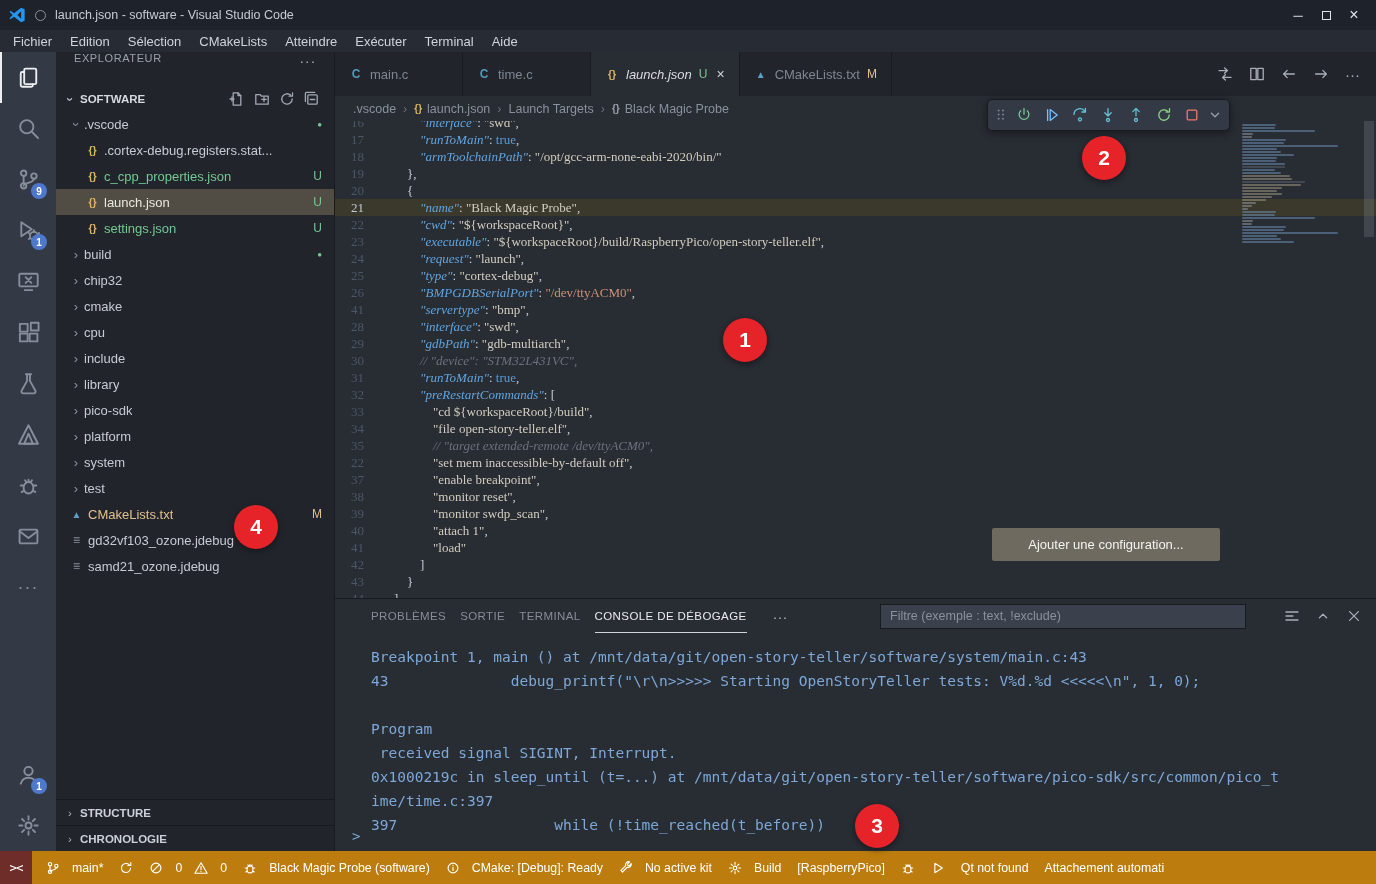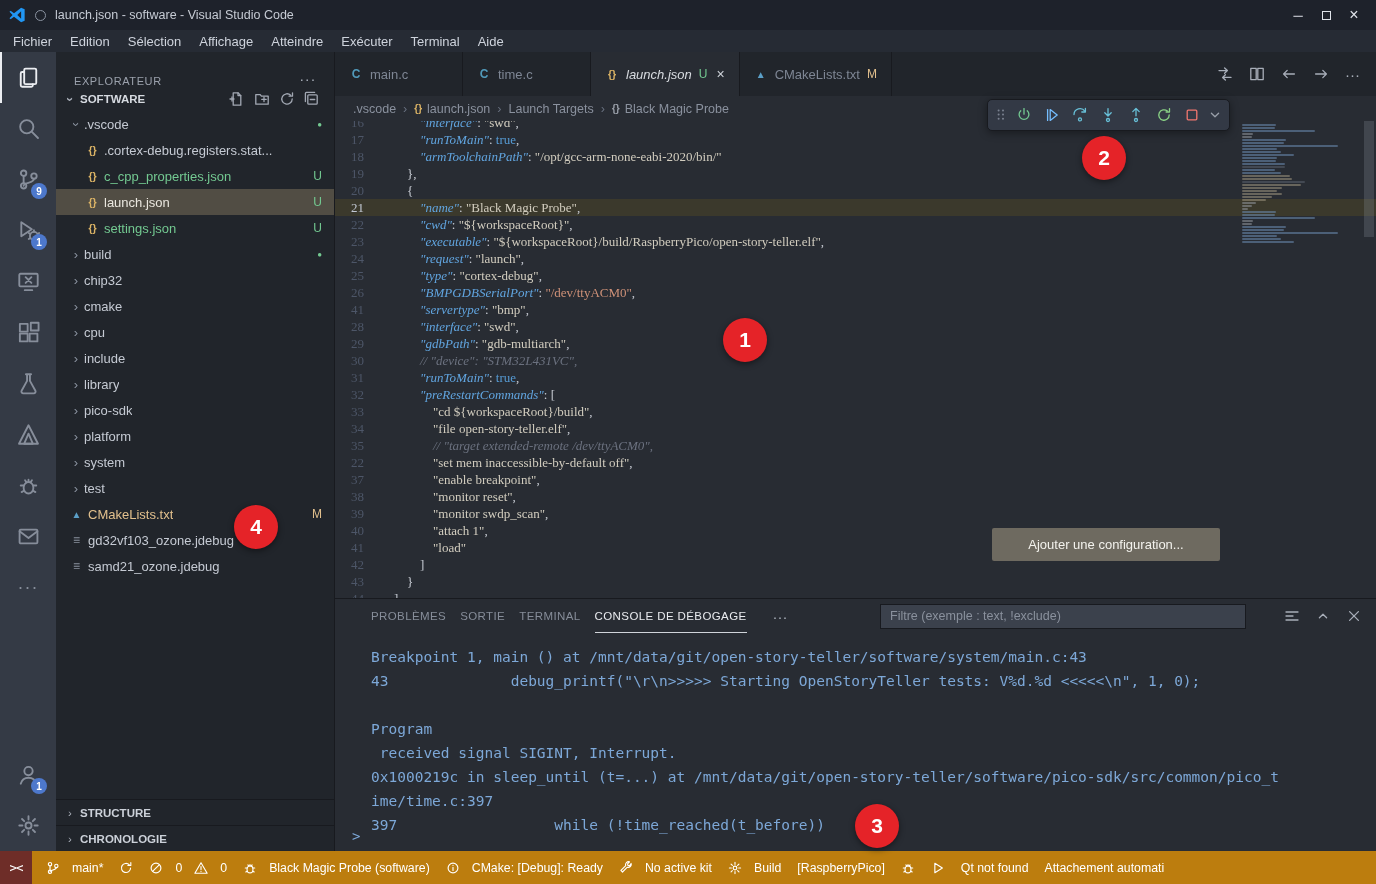--- a/index.html
+++ b/index.html
@@ -23,21 +23,21 @@
   .activitybar{width:56px;background:#343a45;display:flex;flex-direction:column;justify-content:space-between;flex:none}
   .act-group{display:flex;flex-direction:column}
   .act-item{height:51px;display:flex;align-items:center;justify-content:center;position:relative;color:#878e9b;cursor:pointer}
   .act-item.active{color:#eceef2;box-shadow:inset 2px 0 0 #eceef2}
   .act-item .ic svg{width:23px;height:23px}
   .act-item.txt{font-size:18px;letter-spacing:1px}
   .badge{position:absolute;right:9px;bottom:6px;background:#4d78cc;color:#fff;border-radius:9px;min-width:16px;height:16px;padding:0 3px;font-size:10px;font-weight:bold;display:flex;align-items:center;justify-content:center}
 
   
   .sidebar{width:279px;background:#21252b;border-right:1px solid #181a1f;position:relative;flex:none;overflow:hidden}
-  .sb-title{height:35px;display:flex;align-items:flex-end;padding:0 18px;color:#9ba1ac;font-size:11px;letter-spacing:.6px}
+  .sb-title{height:35px;display:flex;align-items:flex-start;padding:0 18px;color:#9ba1ac;font-size:11px;letter-spacing:.6px}
   .sb-title .more{margin-left:auto;font-size:15px;color:#a7adb8;cursor:pointer}
   .section-header{height:24px;display:flex;align-items:center;padding:0 6px;font-weight:bold;color:#d6dae0;font-size:11.5px;gap:2px}
   .sh-chev{width:16px;text-align:center;color:#aab0ba;font-size:13px;transform:rotate(90deg)}
   .sh-actions{margin-left:auto;display:flex;gap:9px;color:#a2a8b3;padding-right:8px}
   .sh-actions .ic svg{width:16px;height:16px}
   .tree-row{height:26px;display:flex;align-items:center;position:relative;color:#c5cad3;cursor:pointer;padding-right:30px}
   .tree-row.selected{background:#514d44;color:#eae7df}
   .chev{width:16px;flex:none;text-align:center;color:#8b93a0;font-size:13px}
   .chev.exp{transform:rotate(90deg)}
   .fi{width:17px;flex:none;text-align:center;margin-right:3px;font-weight:bold}
@@ -154,21 +154,21 @@
           <span class="maxbox"></span>
         </span>
       <span class="win-btn" style="font-size:16px">×</span>
     </span>
   </div>
 
   <div class="menubar">
       <div class="menu-item">Fichier</div>
       <div class="menu-item">Edition</div>
       <div class="menu-item">Sélection</div>
-      <div class="menu-item">Affichage</div>
+      <div class="menu-item">CMakeLists</div>
       <div class="menu-item">Atteindre</div>
       <div class="menu-item">Exécuter</div>
       <div class="menu-item">Terminal</div>
       <div class="menu-item">Aide</div>
     </div>
 
   <div class="main">
 
     <div class="activitybar">
       <div class="act-group">

